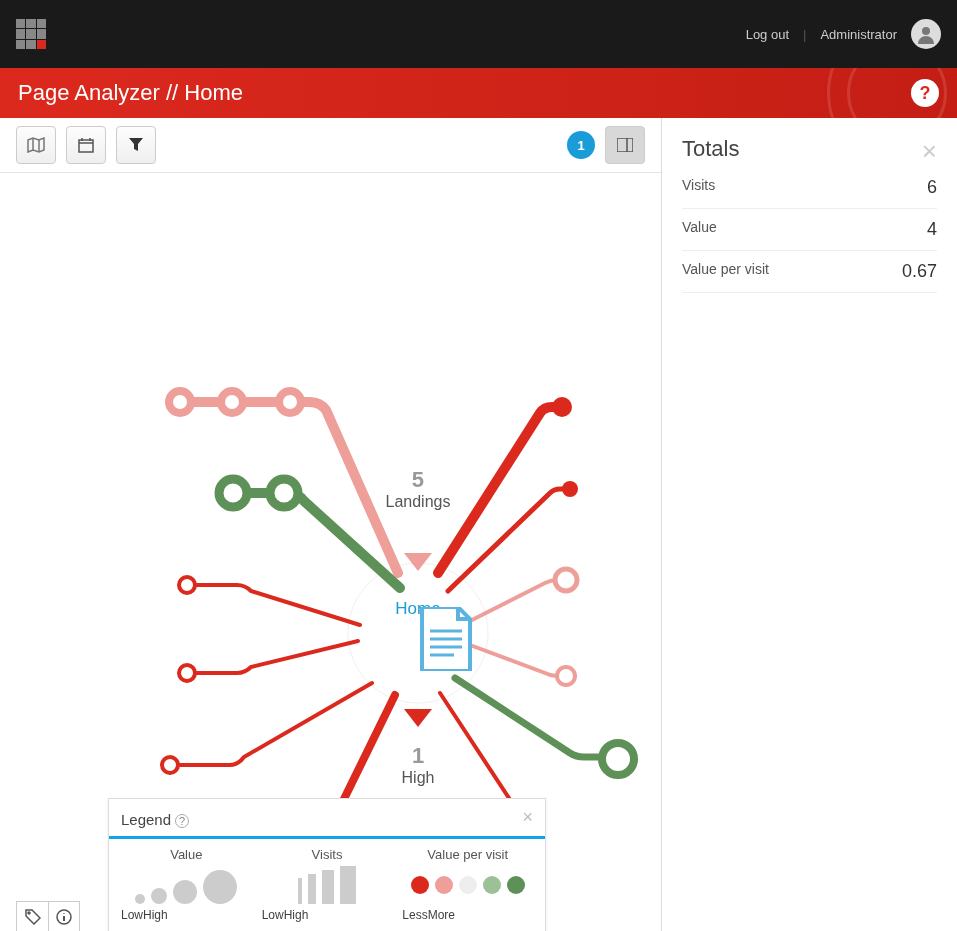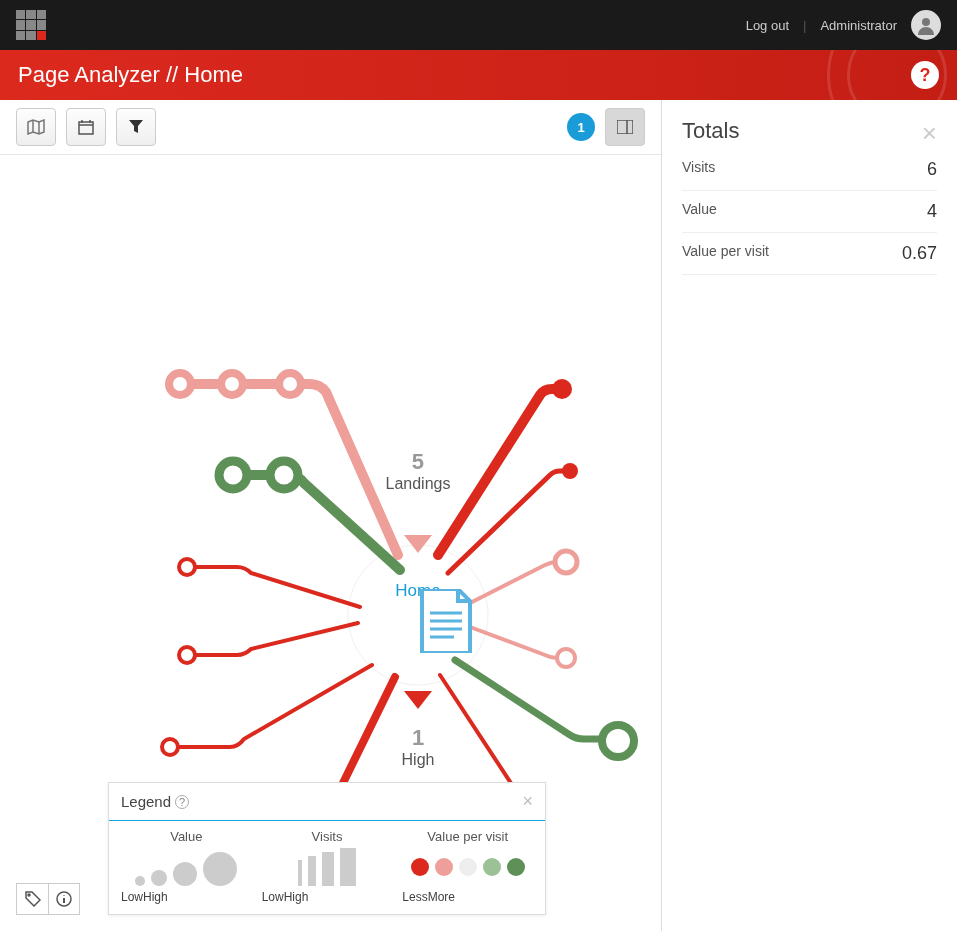--- a/index.html
+++ b/index.html
@@ -1,17 +1,17 @@
 <!DOCTYPE html>
 <html><head>
 <meta charset="utf-8">
 <style>
 *{box-sizing:border-box;margin:0;padding:0;font-family:"Segoe UI",Arial,sans-serif}
 body{width:957px;height:931px;overflow:hidden;background:#fff}
-.topbar{height:50px;background:#1a1a1a;display:flex;align-items:center;padding:16px 16px;color:#ccc}
+.topbar{height:68px;background:#1a1a1a;display:flex;align-items:center;padding:16px 16px;color:#ccc}
 .logo{width:30px;height:30px;display:grid;grid-template-columns:repeat(3,1fr);grid-template-rows:repeat(3,1fr);gap:1px}
 .logo span{background:#888}
 .logo span.r{background:#dc291e}
 .topbar-right{margin-left:auto;display:flex;align-items:center;gap:14px;font-size:13px}
 .topbar-right .sep{color:#555}
 .avatar{width:30px;height:30px;border-radius:50%;background:#ddd;display:flex;align-items:center;justify-content:center}
 .redbar{height:50px;background:linear-gradient(to right,#dc291e,#c41e14);display:flex;align-items:center;padding:0 18px;color:#fff;font-size:22px;font-weight:300;position:relative;overflow:hidden}
 .redbar .ring{position:absolute;border:3px solid rgba(255,255,255,.12);border-radius:50%}
 .help{position:absolute;right:18px;width:28px;height:28px;border-radius:50%;background:#fff;color:#dc291e;display:flex;align-items:center;justify-content:center;font-weight:bold;font-size:18px}
 .content{display:flex;height:calc(931px - 100px)}
@@ -19,21 +19,21 @@
 .toolbar{height:55px;border-bottom:1px solid #e5e5e5;display:flex;align-items:center;padding:0 16px;gap:10px}
 .tbtn{width:40px;height:38px;border:1px solid #ccc;border-radius:4px;background:linear-gradient(#fdfdfd,#efefef);display:flex;align-items:center;justify-content:center;color:#555;cursor:pointer}
 .badge{width:28px;height:28px;border-radius:50%;background:#1a9cd8;color:#fff;display:flex;align-items:center;justify-content:center;font-size:13px;font-weight:bold;margin-left:auto}
 .canvas{position:relative;width:100%;height:630px}
 .canvas svg{position:absolute;inset:0}
 .center-label{position:absolute;top:426px;left:418px;color:#1a9cd8;font-size:17px;transform:translateX(-50%)}
 .page-icon{position:absolute;top:434px;left:418px;transform:translateX(-50%)}
 .metric{position:absolute;left:418px;transform:translateX(-50%);text-align:center;color:#555}
 .metric .n{color:#999;font-size:22px;font-weight:bold}
 .legend{position:absolute;bottom:16px;left:108px;width:438px;border:1px solid #ddd;background:#fff;box-shadow:0 1px 3px rgba(0,0,0,.08)}
-.legend-hd{padding:8px 12px;border-bottom:1px solid #0ea5e9;font-size:15px;color:#444;display:flex;align-items:center}
+.legend-hd{padding:8px 12px;border-bottom:3px solid #0ea5e9;font-size:15px;color:#444;display:flex;align-items:flex-end}
 .legend-hd .q{font-size:11px;border:1px solid #aaa;border-radius:50%;width:14px;height:14px;display:inline-flex;align-items:center;justify-content:center;margin-left:4px;color:#888}
 .legend-close{margin-left:auto;color:#bbb;cursor:pointer;font-size:18px}
 .legend-body{display:flex;padding:8px 12px 10px;gap:10px}
 .lg-col{flex:1;text-align:center;font-size:13px;color:#555}
 .lg-row{display:flex;align-items:flex-end;justify-content:center;gap:6px;height:38px;margin:4px 0}
 .lg-lbl{display:flex;justify-content:flex-start;font-size:12px;color:#404040}
 .circ{border-radius:50%;background:#ccc}
 .bar{background:#ccc;width:10px}
 .dot{width:18px;height:18px;border-radius:50%}
 .btm-tools{position:absolute;bottom:16px;left:16px;display:flex}

